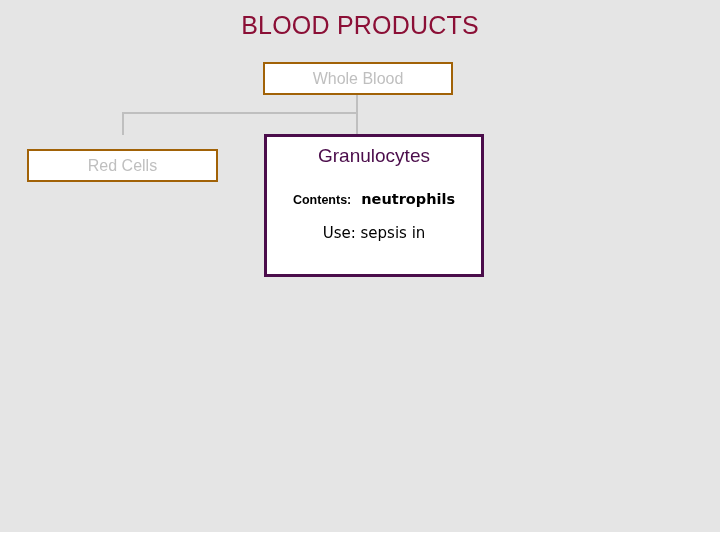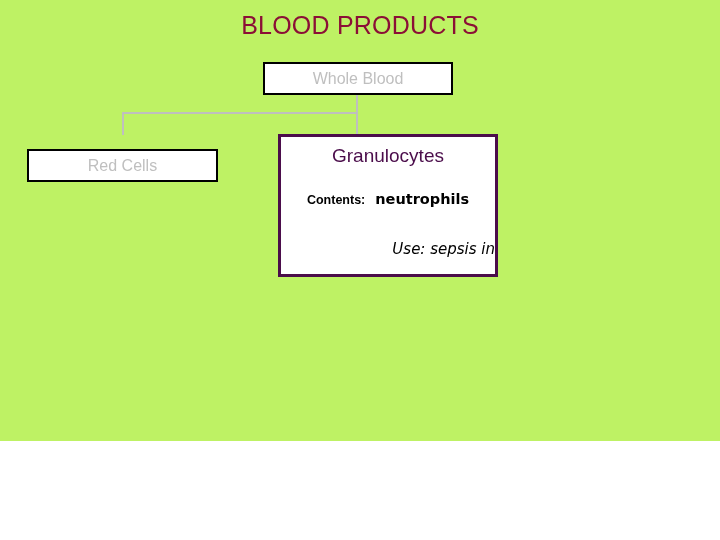--- a/index.html
+++ b/index.html
@@ -10,22 +10,22 @@
     width: 720px;
     height: 540px;
     background: #ffffff;
     font-family: "Liberation Sans", sans-serif;
     overflow: hidden;
   }
 
   #slide {
     position: relative;
     width: 720px;
-    height: 441px;
-    background: #bef264;
+    height: 532px;
+    background: #e5e5e5;
   }
 
   
   #slide-title {
     position: absolute;
     left: 0;
     top: 11px;
     width: 720px;
     text-align: center;
     font-size: 25px;
@@ -39,21 +39,21 @@
   .node {
     position: absolute;
     box-sizing: border-box;
     background: #ffffff;
     display: flex;
     align-items: center;
     justify-content: center;
   }
 
   .node.dim {
-    border: 2px solid #000000;
+    border: 2px solid #a16207;
     color: #bfbfbf;
     font-size: 16px;
   }
 
   .node.active {
     border: 3px solid #4B0D4B;
     flex-direction: column;
     justify-content: flex-start;
   }
 
@@ -68,21 +68,21 @@
   
   #node-red-cells {
     left: 27px;
     top: 149px;
     width: 191px;
     height: 33px;
   }
 
   
   #node-granulocytes {
-    left: 278px;
+    left: 264px;
     top: 134px;
     width: 220px;
     height: 143px;
   }
 
   #granulocytes-heading {
     margin-top: 8px;
     font-size: 19px;
     color: #4B0D4B;
     font-family: "Liberation Sans", sans-serif;
@@ -103,25 +103,24 @@
   }
 
   .contents-value {
     font-size: 14.5px;
     font-weight: bold;
     font-family: "DejaVu Sans", sans-serif;
     margin-left: 10px;
   }
 
   #granulocytes-use {
-    margin-top: 32px;
+    margin-top: 16px;
     font-size: 15px;
-    font-style: italic;
     color: #000000;
-    text-align: right;
+    text-align: center;
     line-height: 1.25;
     font-family: "DejaVu Sans", sans-serif;
     width: 100%;
   }
 
   
   .conn {
     position: absolute;
     background: #bfbfbf;
   }

